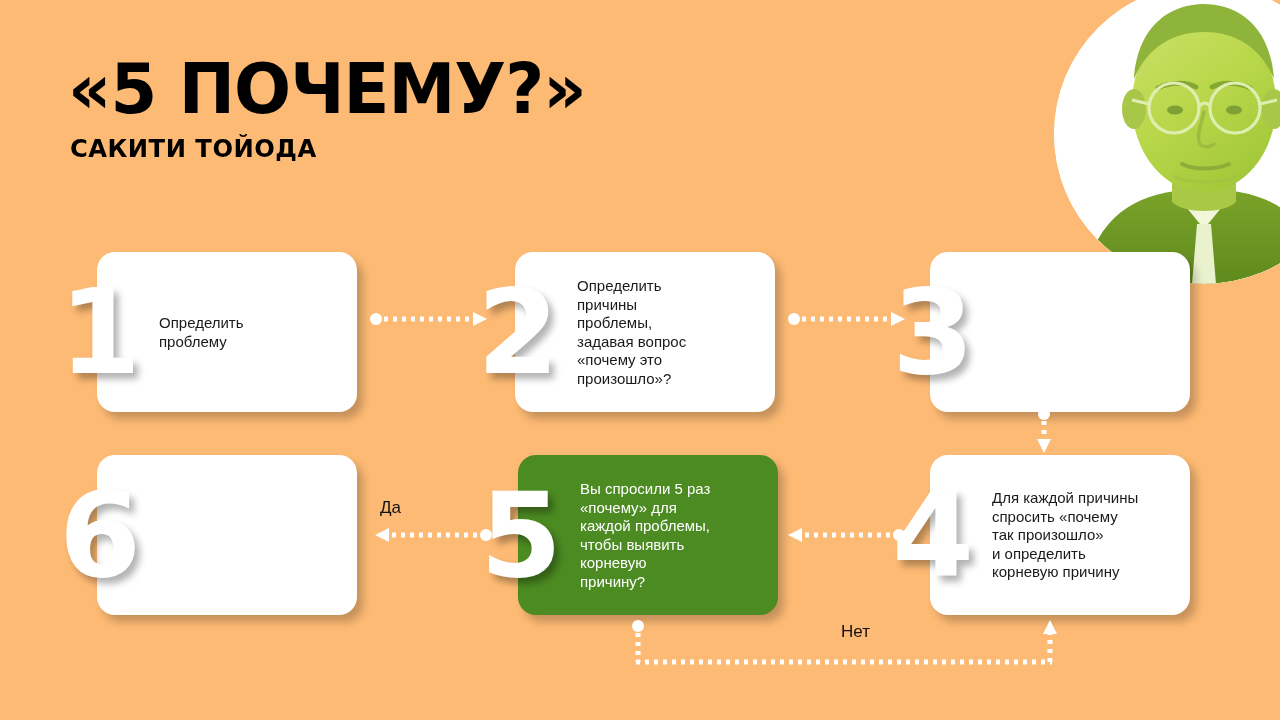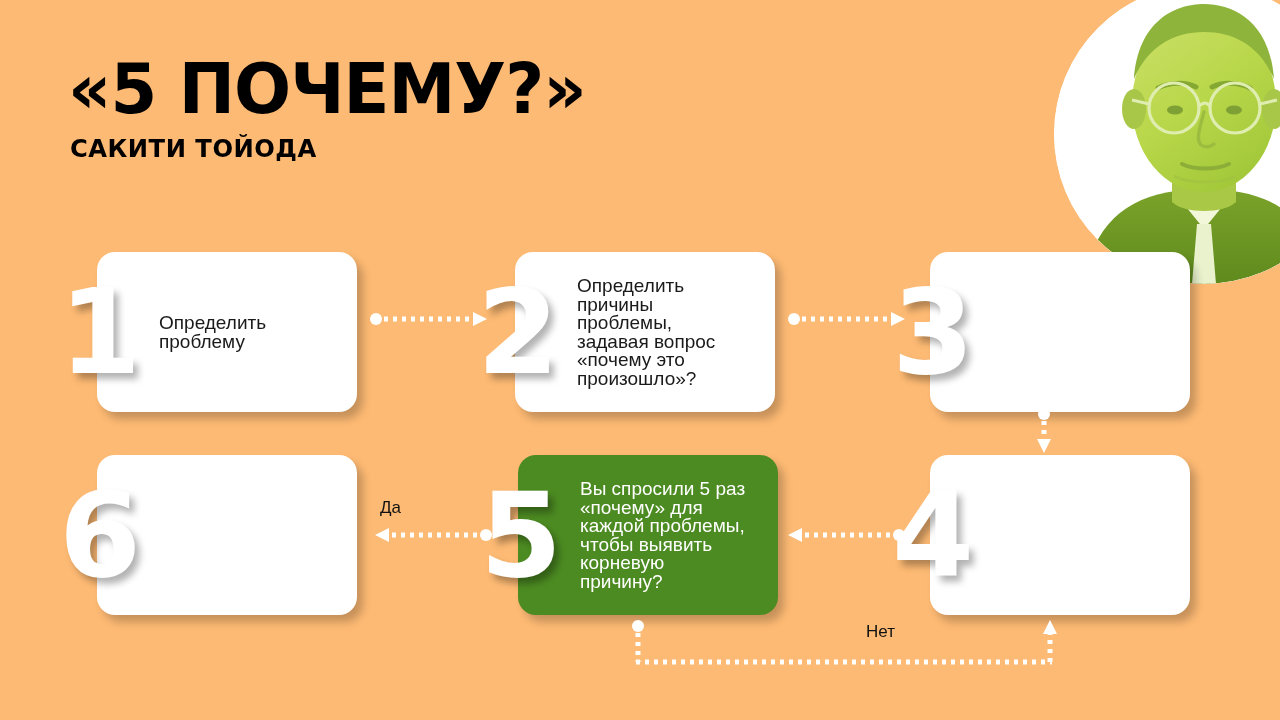--- a/index.html
+++ b/index.html
@@ -85,21 +85,21 @@
   .step.dark {
     background: #4C8B22;
   }
   .step-text {
     position: absolute;
     left: 62px;
     right: 12px;
     top: 50%;
     transform: translateY(-50%);
     font-family: "Liberation Sans", sans-serif;
-    font-size: 19px;
+    font-size: 15px;
     line-height: 18.5px;
     color: #1a1a1a;
     white-space: pre-line;
   }
   .step.dark .step-text {
     color: #ffffff;
   }
   .step-num {
     position: absolute;
     left: -38px;
@@ -139,21 +139,21 @@
   #conn-no   { left: 628px; top: 618px; }
 
   .conn-label {
     position: absolute;
     font-family: "Liberation Sans", sans-serif;
     font-size: 17px;
     color: #111111;
     white-space: nowrap;
   }
   #label-yes { left: 380px; top: 498px; }
-  #label-no  { left: 866px; top: 622px; text-align: center; }
+  #label-no  { left: 841px; top: 622px; text-align: center; }
 </style>
 </head>
 <body>
 
 <div class="slide">
 
   <div class="portrait-wrap">
     <svg class="portrait-svg" viewBox="0 0 300 300" aria-hidden="true">
       <defs>
         <clipPath id="circClip">
@@ -227,20 +227,25 @@
 «почему это
 произошло»?</div>
   </div>
 
   <div class="step" id="box3">
     <div class="step-num">3</div>
   </div>
 
   <div class="step" id="box4">
     <div class="step-num">4</div>
+    <div class="step-text">Для каждой причины
+спросить «почему
+так произошло»
+и определить
+корневую причину</div>
   </div>
 
   <div class="step dark" id="box5">
     <div class="step-num">5</div>
     <div class="step-text">Вы спросили 5 раз
 «почему» для
 каждой проблемы,
 чтобы выявить
 корневую
 причину?</div>

